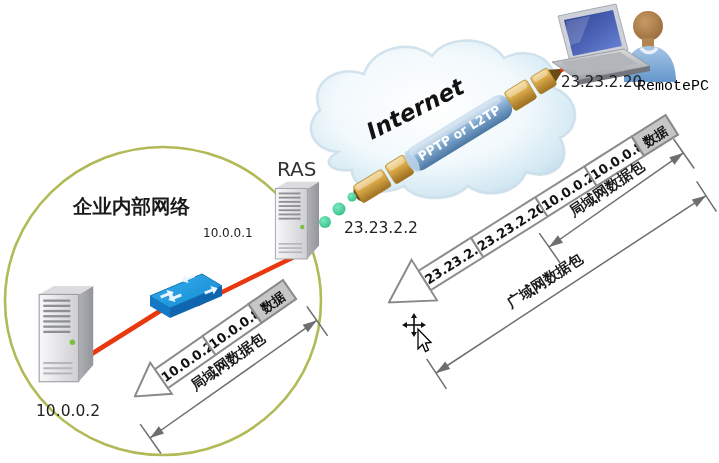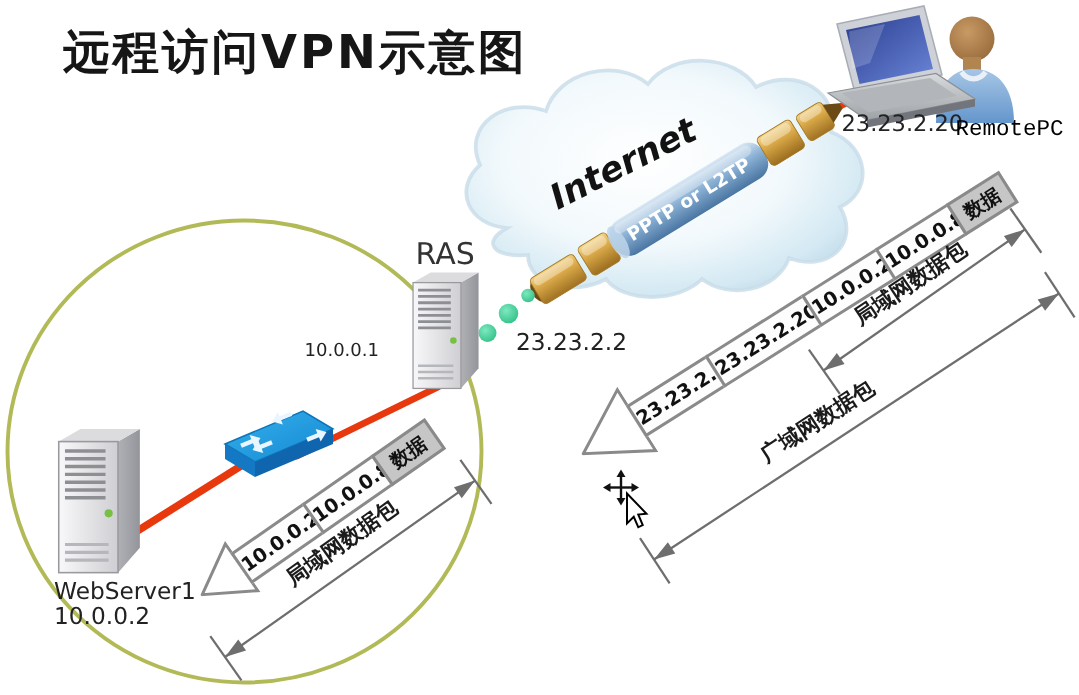--- a/index.html
+++ b/index.html
@@ -232,27 +232,26 @@
       <g fill="#111">
         <polygon points="0,10 5,7 5,13"></polygon>
         <polygon points="24,10 19,7 19,13"></polygon>
         <polygon points="12,-2 9,3 15,3"></polygon>
         <polygon points="12,22 9,17 15,17"></polygon>
       </g>
       <path d="M16,14 L16,34 L20.5,29.5 L23.5,36.5 L26.5,35 L23.5,28 L29,27.5 Z" fill="#ffffff" stroke="#000" stroke-width="1.3"></path>
     </g>
   </svg>
 
-  <div class="title">远程访问VPN示意图</div>
+  <div class="lbl big" style="left:73px; top:193px;">企业内部网络</div>
   <div class="lbl" style="left:277px; top:157px; font-size:20px; color:#333;">RAS</div>
   <div class="lbl" style="left:203px; top:226px; font-size:12px;">10.0.0.1</div>
   <div class="lbl" style="left:344px; top:219px; font-size:15.5px;">23.23.2.2</div>
   <div class="lbl" style="left:561px; top:73px;">23.23.2.20</div>
   <div class="lbl" style="left:637px; top:78px; color:#000000;font-family:Liberation Mono, monospace;">RemotePC</div>
-  <div class="lbl" style="left:36px; top:385px; font-size:15.5px;">WebServer1</div>
   <div class="lbl" style="left:36px; top:402px; font-size:15.5px;">10.0.0.2</div>
 
   <div class="band lan-band">
     <svg width="34" height="42">
       <polygon points="1,21 33,2 33,40" fill="#ffffff" stroke="#8a8a8a" stroke-width="2"></polygon>
     </svg>
     <div class="cell" style="width:60px;">10.0.0.2</div>
     <div class="cell" style="width:58px;">10.0.0.8</div>
     <div class="cell data-cell" style="width:44px;">数据</div>
   </div>

